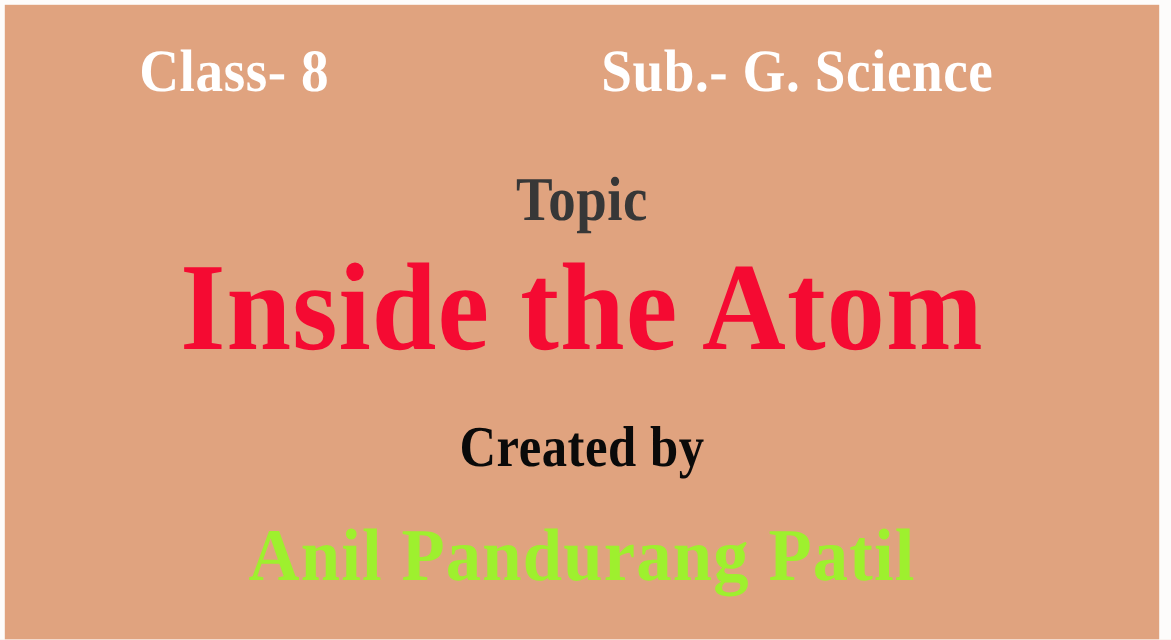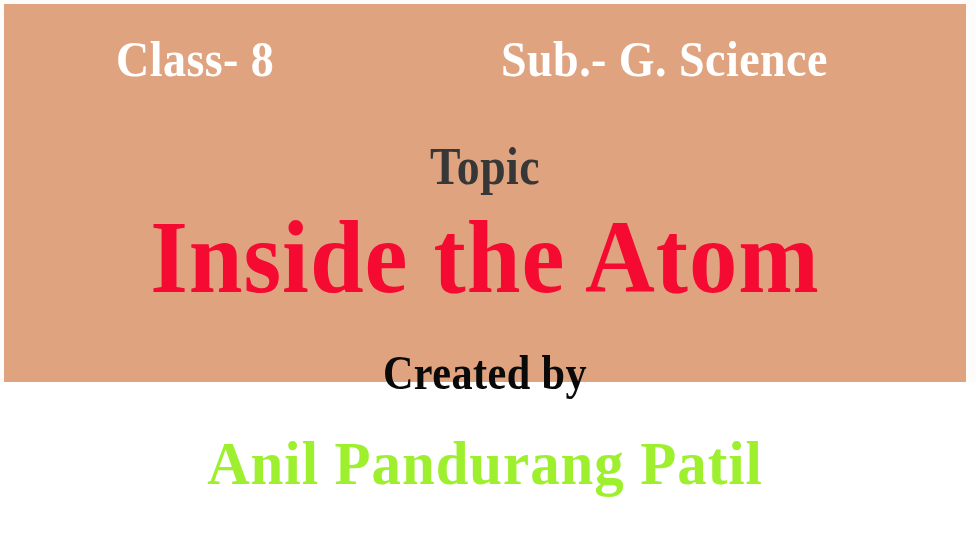--- a/index.html
+++ b/index.html
@@ -12,21 +12,21 @@
     height: 533px;
     overflow: hidden;
     font-family: "Liberation Serif", "DejaVu Serif", serif;
   }
 
   
   #slide {
     position: relative;
     box-sizing: border-box;
     width: 976px;
-    height: 382px;
+    height: 533px;
     background: #fdfcfb;            
     padding: 4px 10px 0 4px;
   }
   #canvas {
     position: relative;
     width: 100%;
     height: 100%;
     background: #e0a37f;            
   }
 

